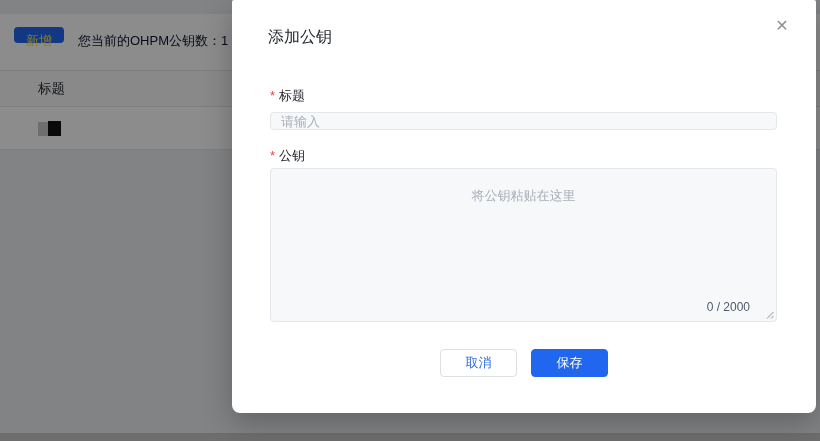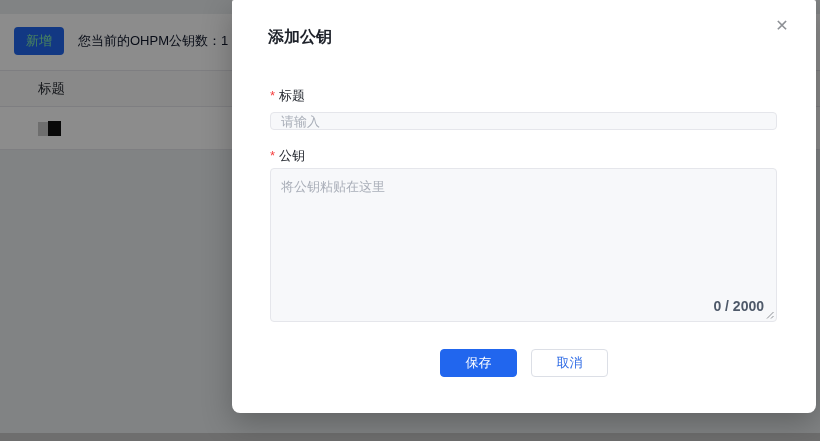--- a/index.html
+++ b/index.html
@@ -5,67 +5,67 @@
   html,body { margin:0; padding:0; background:#ffffff; }
   .screen {
     position:relative; width:820px; height:441px; overflow:hidden;
     background:#eceef0; font-family:"Liberation Sans", sans-serif;
     -webkit-font-smoothing:antialiased;
   }
   
   .page { position:absolute; inset:0; }
   .content-card { position:absolute; left:0; top:14px; width:100%; height:136px; background:#ffffff; }
   .add-button {
-    position:absolute; left:14px; top:13px; width:50px; height:28px;
-    background:#2166ee; color:#86efac; border:none; border-radius:4px;
+    position:absolute; left:14px; top:13px; width:50px; height:16px;
+    background:#2166ee; color:#fde047; border:none; border-radius:4px;
     font-size:13px; font-family:inherit; cursor:pointer; line-height:28px; padding:0; text-align:center;
   }
   .count-text { position:absolute; left:78px; top:13px; height:28px; line-height:28px; font-size:13px; color:#0f172a; }
   .table-header {
     position:absolute; left:0; top:56px; width:100%; height:37px; box-sizing:border-box;
     background:#fafafa; border-top:1px solid #e5e6eb; border-bottom:1px solid #e5e6eb;
   }
   .table-header span { position:absolute; left:38px; top:0; line-height:35px; font-size:13.5px; color:#1d2129; }
   .table-row { position:absolute; left:0; top:93px; width:100%; height:43px; box-sizing:border-box; border-bottom:1px solid #e5e6eb; background:#ffffff; }
   .redact-gray  { position:absolute; left:38px; top:15px; width:10px; height:14px; background:#c9c9c9; }
   .redact-black { position:absolute; left:48px; top:14px; width:13px; height:15px; background:#121212; }
   .footer-strip { position:absolute; left:0; bottom:0; width:100%; height:8px; background:#c8c8c8; }
 
   
   .overlay { position:absolute; inset:0; background:rgba(0,0,0,0.45); }
   .modal {
     position:absolute; left:232px; top:0; width:584px; height:413px;
     background:#ffffff; border-radius:2px 2px 8px 8px;
     box-shadow:0 10px 30px rgba(0,0,0,0.25);
   }
-  .modal-title { position:absolute; left:36px; top:27px; font-size:16px; font-weight:700; color:#1d2129; }
+  .modal-title { position:absolute; left:36px; top:27px; font-size:16px; font-weight:400; color:#1d2129; }
   .modal-close {
     position:absolute; right:22px; top:14px; width:24px; height:24px;
     background:none; border:none; padding:0; cursor:pointer;
     font-size:16px; color:#8d9095; line-height:24px; text-align:center; font-family:inherit;
   }
   .field-label { position:absolute; left:38px; font-size:13px; color:#1d2129; }
   .field-label .req { color:#f53f3f; margin-right:4px; font-size:13px; }
   .lbl-title { top:87px; }
   .lbl-key   { top:147px;text-align:right; }
   .text-input {
     position:absolute; left:38px; top:112px; width:507px; height:18px; box-sizing:border-box;
     background:#f7f8fa; border:1px solid #e5e6eb; border-radius:4px;
     padding:0 10px; font-size:13px; color:#1d2129; font-family:inherit; outline:none;
   }
   .text-input::placeholder { color:#a9aeb8; }
   .textarea-wrap { position:absolute; left:38px; top:168px; width:507px; height:154px; }
   .key-textarea {
     width:100%; height:100%; box-sizing:border-box; display:block;
     background:#f7f8fa; border:1px solid #e5e6eb; border-radius:4px;
-    padding:9px 10px; font-size:13px; color:#1d2129; font-family:inherit;
-    resize:none; outline:none;
+    padding:18px 10px; font-size:13px; color:#1d2129; font-family:inherit;
+    resize:none; outline:none;text-align:center;
   }
   .key-textarea::placeholder { color:#a9aeb8; }
-  .char-counter { position:absolute; right:13px; bottom:8px; font-size:14px; color:#4e5969;font-weight:bold; }
+  .char-counter { position:absolute; right:27px; bottom:8px; font-size:12px; color:#4e5969; }
   .resize-handle { position:absolute; right:3px; bottom:3px; width:9px; height:9px; cursor:nwse-resize; }
   .modal-footer { position:absolute; left:0; top:349px; width:100%; display:flex; justify-content:center; gap:14px; }
   .btn { height:28px; min-width:77px; box-sizing:border-box; border-radius:4px; font-size:13px; font-family:inherit; cursor:pointer; padding:0 24px; }
   .btn-cancel { background:#ffffff; border:1px solid #dcdfe6; color:#2e6be5; }
   .btn-save   { background:#2166ee; border:1px solid #2166ee; color:#ffffff; }
 </style>
 </head>
 <body>
 
 <div class="screen">
@@ -102,18 +102,18 @@
     <div class="textarea-wrap">
       <textarea class="key-textarea" placeholder="将公钥粘贴在这里" style=""></textarea>
       <span class="char-counter">0 / 2000</span>
       <svg class="resize-handle" viewBox="0 0 9 9" width="9" height="9">
         <line x1="8.5" y1="2" x2="2" y2="8.5" stroke="#8d9095" stroke-width="1"></line>
         <line x1="8.5" y1="6" x2="6" y2="8.5" stroke="#8d9095" stroke-width="1"></line>
       </svg>
     </div>
 
     <div class="modal-footer">
+      <button class="btn btn-cancel">取消</button>
       <button class="btn btn-save">保存</button>
-      <button class="btn btn-cancel">取消</button>
     </div>
   </div>
 
 </div>
 
 </body></html>

